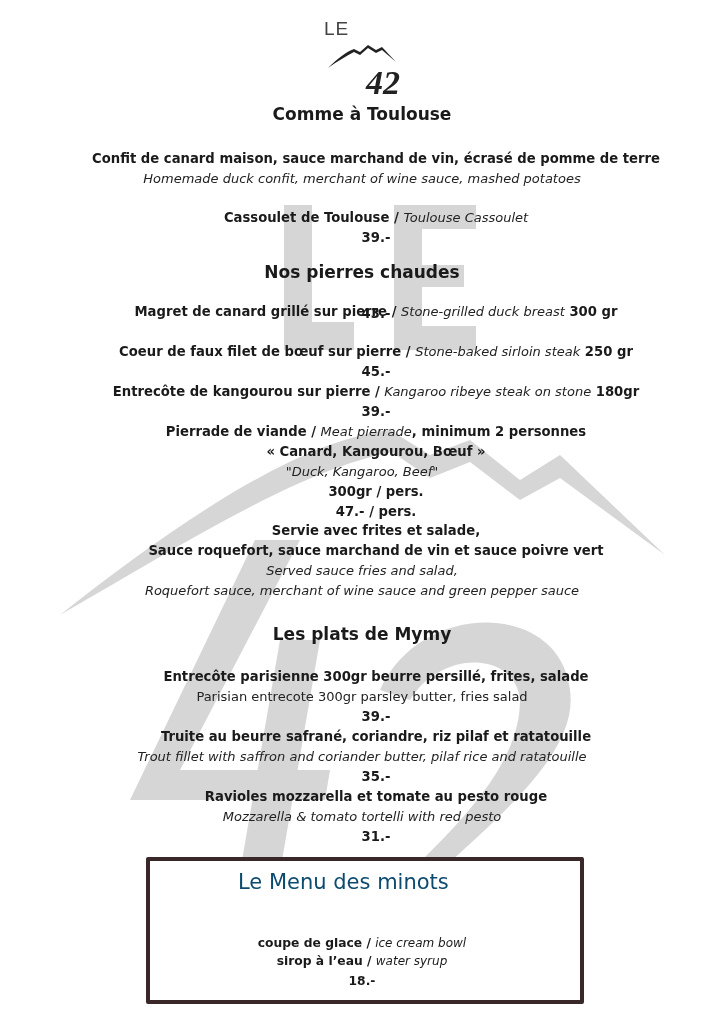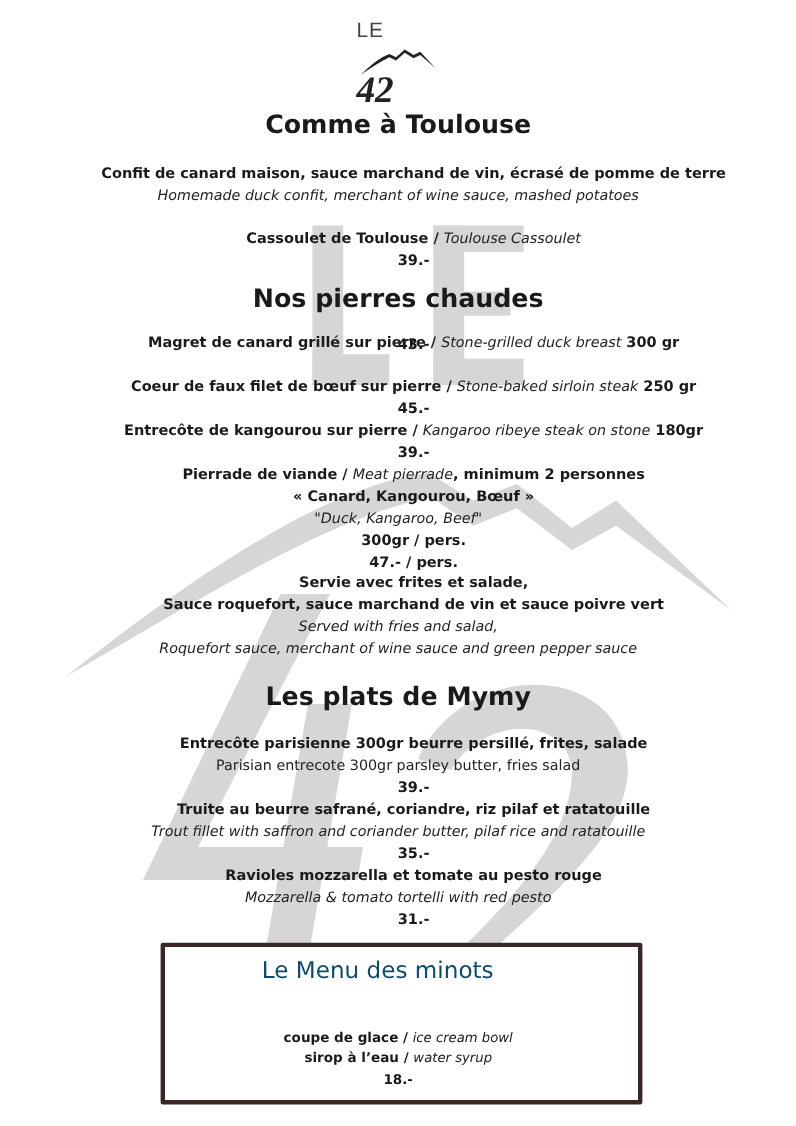--- a/index.html
+++ b/index.html
@@ -6,24 +6,24 @@
   body {
     width: 724px; height: 1024px; position: relative; overflow: hidden;
     font-family: "DejaVu Sans", sans-serif; color: #1a1a1a;
   }
   .watermark { position: absolute; left: 0; top: 0; width: 724px; height: 1024px; z-index: 0; pointer-events: none; }
   .content { position: absolute; left: 0; top: 0; width: 724px; height: 1024px; z-index: 1; }
   .logo { position: absolute; left: 324px; top: 18px; width: 76px; height: 80px; }
   .logo .le { position: absolute; left: 0; width: 76px; top: 0; text-align: left;
     font-family: "Liberation Sans", sans-serif; font-size: 19px; color: #444; letter-spacing: 1px; }
   .logo svg { position: absolute; left: 0; top: 22px; }
-  .logo .num { position: absolute; left: 0; width: 76px; top: 48px; text-align: left;
+  .logo .num { position: absolute; left: 0; width: 76px; top: 48px; text-align: right;
     font-family: "Liberation Serif", serif; font-style: italic; font-weight: bold; font-size: 34px; color: #222; line-height: 34px; }
   .line { position: absolute; left: 0; width: 724px; text-align: center; white-space: nowrap; line-height: 20px; }
-  .h { font-weight: bold; font-size: 23px; }
+  .h { font-weight: bold; font-size: 17px; }
   .b { font-weight: bold; font-size: 13.2px; padding-left: 14px; }
   .i { font-style: italic; font-size: 13px; font-weight: normal; color: #222; }
   .r { font-size: 13px; font-weight: normal; color: #222; }
   .box {
     position: absolute; left: 146px; top: 857px; width: 438px; height: 147px;
     border: 4px solid #3a2828; border-radius: 2px; box-sizing: border-box;
     background: #fff;
   }
   .box-title { position: absolute; left: 238px; top: 870px; font-family: "DejaVu Sans", sans-serif;
     font-size: 21px; font-weight: normal; color: #0c4a6e; white-space: nowrap; }
@@ -86,21 +86,21 @@
   <div class="line b" style="top:402px">39.-</div>
   <div class="line b" style="top:422px">
     <span>Pierrade de viande / </span><span class="i">Meat pierrade</span><span>, minimum 2 personnes</span>
   </div>
   <div class="line b" style="top:442px">« Canard, Kangourou, Bœuf »</div>
   <div class="line i" style="top:462px">"Duck, Kangaroo, Beef"</div>
   <div class="line b" style="top:482px">300gr / pers.</div>
   <div class="line b" style="top:502px">47.- / pers.</div>
   <div class="line b" style="top:521px">Servie avec frites et salade,</div>
   <div class="line b" style="top:541px">Sauce roquefort, sauce marchand de vin et sauce poivre vert</div>
-  <div class="line i" style="top:561px">Served with fries and salad,</div>
+  <div class="line i" style="top:561px">Served sauce fries and salad,</div>
   <div class="line i" style="top:581px">Roquefort sauce, merchant of wine sauce and green pepper sauce</div>
 
   <div class="line h" style="top:624px">Les plats de Mymy</div>
   <div class="line b" style="top:667px">Entrecôte parisienne 300gr beurre persillé, frites, salade</div>
   <div class="line r" style="top:687px">Parisian entrecote 300gr parsley butter, fries salad</div>
   <div class="line b" style="top:707px">39.-</div>
   <div class="line b" style="top:727px">Truite au beurre safrané, coriandre, riz pilaf et ratatouille</div>
   <div class="line i" style="top:747px">Trout fillet with saffron and coriander butter, pilaf rice and ratatouille</div>
   <div class="line b" style="top:767px">35.-</div>
   <div class="line i" style="top:807px">Mozzarella &amp; tomato tortelli with red pesto</div>

